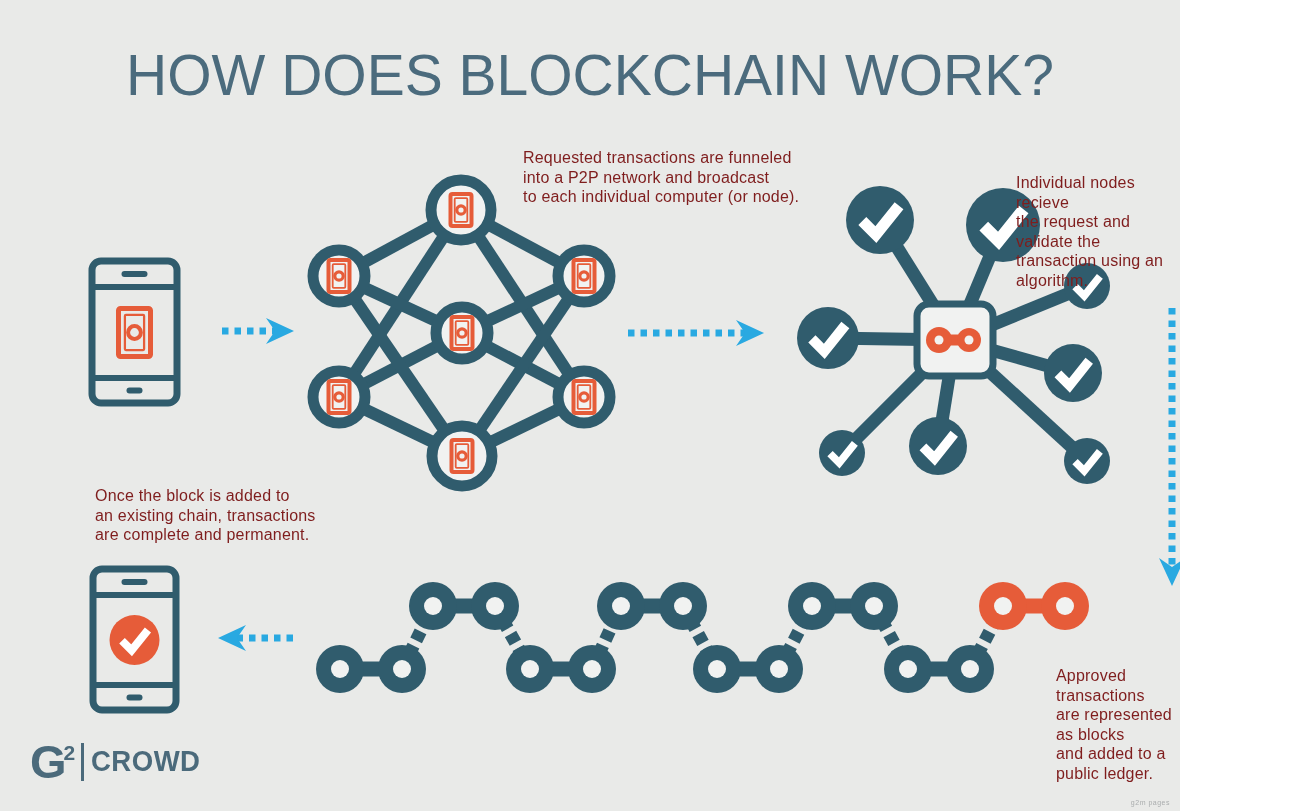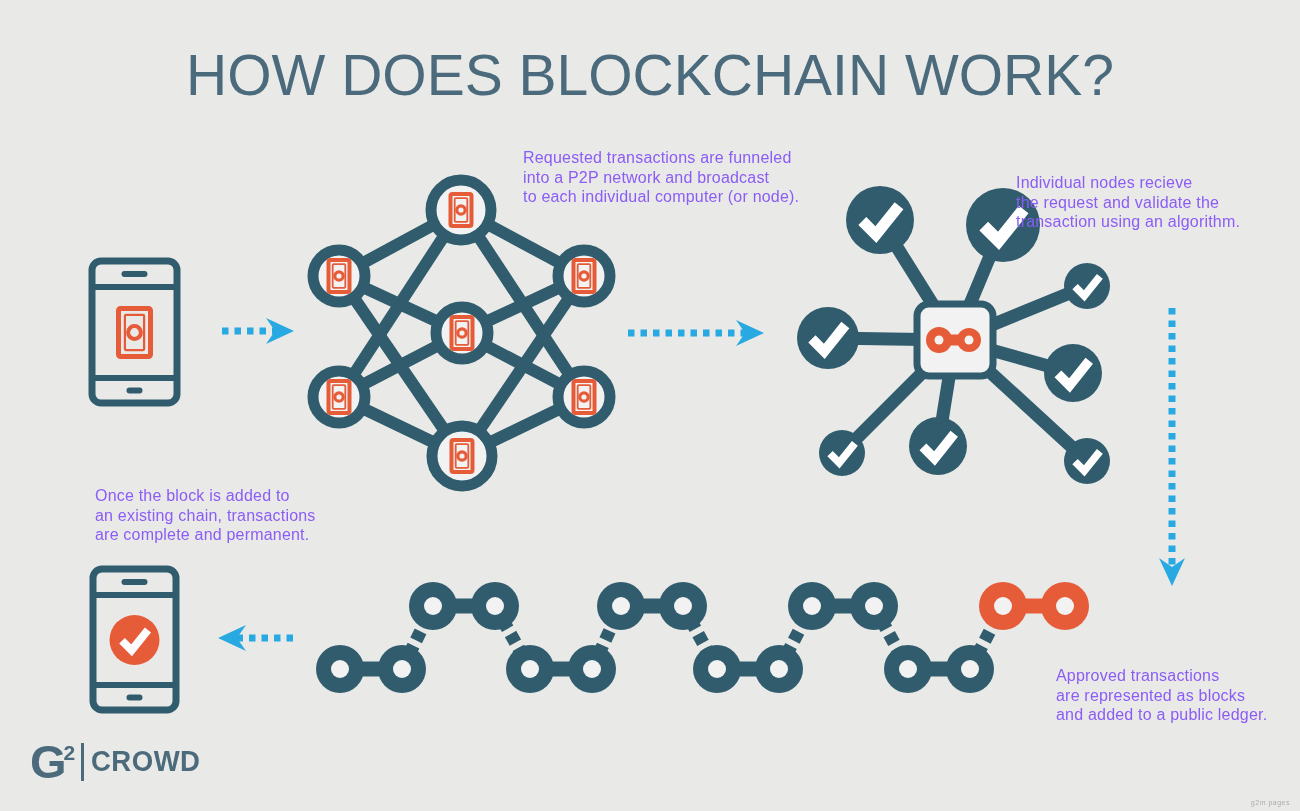--- a/index.html
+++ b/index.html
@@ -1,20 +1,20 @@
 <!DOCTYPE html>
 <html><head>
 <meta charset="utf-8">
 <style>
   html,body{margin:0;padding:0;}
   body{font-family:"Liberation Sans", sans-serif;}
-  #stage{position:relative;width:1300px;height:811px;background:#e9eae8;overflow:hidden;}
+  #stage{position:relative;width:1180px;height:811px;background:#e9eae8;overflow:hidden;}
   .title{position:absolute;left:0;right:0;top:42px;text-align:center;
          font-size:57px;font-weight:400;color:#4b6b7d;letter-spacing:0px;}
-  .caption{position:absolute;font-size:16px;line-height:19.5px;color:#8b5cf6;
+  .caption{position:absolute;font-size:16px;line-height:19.5px;color:#7f1d1d;
            white-space:pre-line;letter-spacing:0.2px;}
   #cap-step1{left:95px;top:193px;}
   #cap-step2{left:523px;top:148px;}
   #cap-step3{left:1016px;top:173px;}
   #cap-step4{left:1056px;top:666px;}
   #cap-step5{left:95px;top:486px;}
   #diagram{position:absolute;left:0;top:0;}
   .logo{position:absolute;left:30px;top:738px;display:flex;align-items:center;color:#4b6a7b;}
   .logo-g{font-size:47px;font-weight:bold;line-height:1;}
   .logo-sup{font-size:21px;font-weight:bold;margin:-18px 0 0 -3px;}

